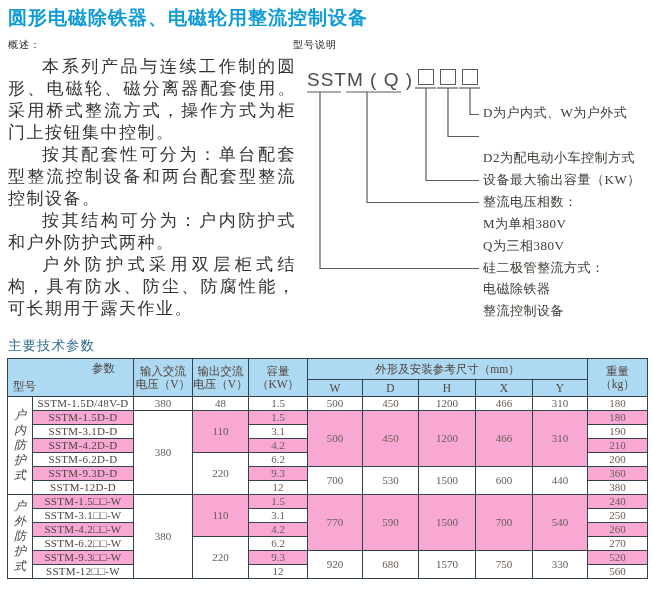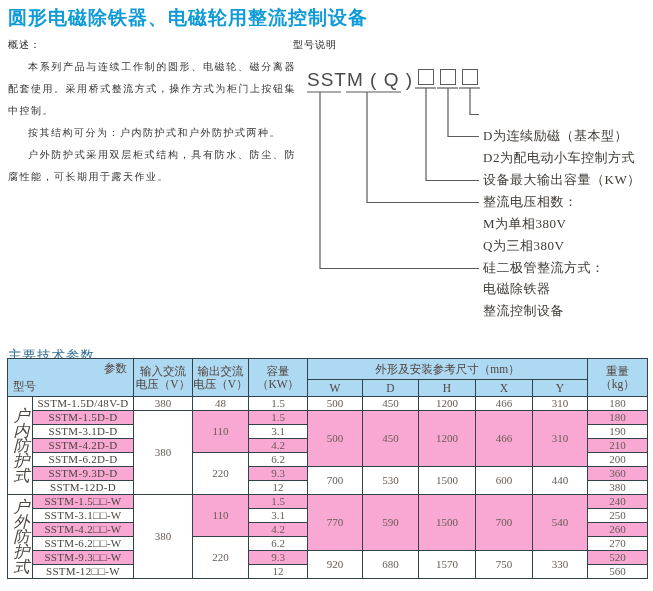--- a/index.html
+++ b/index.html
@@ -6,25 +6,25 @@
   #page{position:relative;width:653px;height:591px;background:#fff;overflow:hidden;
         font-family:"Liberation Serif","DejaVu Serif",serif;color:#2a2a2a;padding-left:22px;}
 
   
   #title{position:absolute;left:8px;top:5px;font-family:"Liberation Sans","DejaVu Sans",sans-serif;
          font-weight:bold;font-size:19px;letter-spacing:1px;color:#0e9bd8;white-space:nowrap;}
   .sec-head{position:absolute;font-family:Liberation Mono, monospace;
             font-size:10px;color:#222;letter-spacing:1px;}
   #overview-head{left:8px;top:38px;}
   #model-head{left:293px;top:38px;}
-  #tech-head{position:absolute;left:8px;top:347px;font-family:"Liberation Sans","DejaVu Sans",sans-serif;
+  #tech-head{position:absolute;left:8px;top:337px;font-family:"Liberation Sans","DejaVu Sans",sans-serif;
              font-size:13.5px;letter-spacing:1px;color:#2e6e90;}
 
   
-  #overview{position:absolute;left:8px;top:56px;width:288px;font-size:10px;line-height:22px;
+  #overview{position:absolute;left:8px;top:56px;width:288px;font-size:17px;line-height:22px;
             letter-spacing:1.5px;text-align:justify;color:#333;}
   #overview p{margin:0;text-indent:2em;}
 
   
   #model-code{position:absolute;left:307px;top:67px;font-family:"Liberation Sans","DejaVu Sans",sans-serif;
               font-size:19px;letter-spacing:1px;color:#4a4a4a;white-space:nowrap;}
   .mbox{position:absolute;top:69px;width:14px;height:14px;border:1.5px solid #5a5a5a;background:#fff;}
   #mbox1{left:418px;} #mbox2{left:440px;} #mbox3{left:462px;}
   #diagram-lines{position:absolute;left:0;top:0;pointer-events:none;}
   .mlabel{position:absolute;left:483px;font-size:13px;line-height:14px;letter-spacing:0.5px;
@@ -34,35 +34,36 @@
   #specs{position:absolute;left:7px;top:358px;border-collapse:collapse;table-layout:fixed;width:640px;}
   #specs td{border:1px solid #31424b;padding:0;text-align:center;vertical-align:middle;
             font-size:11px;line-height:13px;color:#665c55;background:#fff;overflow:hidden;}
   #specs td.hd{background:#aed9f3;color:#52443c;font-size:11.5px;}
   #specs td.blue{background:#f9a8d4;}
   #specs td.model{font-size:11px;color:#4c443f;letter-spacing:0.3px;}
   #specs tr.hrow1{height:21px;} #specs tr.hrow2{height:17px;}
   #specs tr.brow{height:14px;}
   #corner{position:relative;background:#aed9f3;
           background-image:linear-gradient(to bottom right,transparent calc(50% - 0.6px),#31424b calc(50% - 0.6px),#31424b calc(50% + 0.6px),transparent calc(50% + 0.6px));}
-  #corner .c-top{position:absolute;right:6px;top:3px;margin-left:8px;}
+  #corner .c-top{position:absolute;right:18px;top:3px;margin-left:8px;}
   #corner .c-bot{position:absolute;left:5px;bottom:3px;}
-  .vtext{width:13px;margin:0 auto;word-break:break-all;line-height:15px;font-size:16px;
+  .vtext{width:13px;margin:0 auto;word-break:break-all;line-height:15px;font-size:12px;
          color:#4c443f;font-style:italic;}
 </style>
 </head>
 <body>
 
 <div id="page">
 
   <div id="title">圆形电磁除铁器、电磁轮用整流控制设备</div>
 
   <div id="overview-head" class="sec-head">概述：</div>
   <div id="overview">
     <p>本系列产品与连续工作制的圆形、电磁轮、磁分离器配套使用。采用桥式整流方式，操作方式为柜门上按钮集中控制。</p>
+    <p>按其配套性可分为：单台配套型整流控制设备和两台配套型整流控制设备。</p>
     <p>按其结构可分为：户内防护式和户外防护式两种。</p>
     <p>户外防护式采用双层柜式结构，具有防水、防尘、防腐性能，可长期用于露天作业。</p>
   </div>
 
   <div id="model-head" class="sec-head">型号说明</div>
   <div id="model-code">SSTM ( Q ) －</div>
   <div id="mbox1" class="mbox"></div>
   <div id="mbox2" class="mbox"></div>
   <div id="mbox3" class="mbox"></div>
 
@@ -77,21 +78,21 @@
       <line x1="459" y1="88" x2="480" y2="88"></line>
 
       <polyline points="470,88 470,114.5 479,114.5"></polyline>
       <polyline points="448,88 448,136.5 479,136.5"></polyline>
       <polyline points="426,88 426,180.5 479,180.5"></polyline>
       <polyline points="367,92 367,202.5 479,202.5"></polyline>
       <polyline points="320,92 320,268.5 479,268.5"></polyline>
     </g>
   </svg>
 
-  <div class="mlabel" style="top:129px">D为连续励磁（基本型）</div>
+  <div class="mlabel" style="top:106px">D为户内式、W为户外式</div>
   <div class="mlabel" style="top:151px">D2为配电动小车控制方式</div>
   <div class="mlabel" style="top:173px">设备最大输出容量（KW）</div>
   <div class="mlabel" style="top:195px">整流电压相数：</div>
   <div class="mlabel" style="top:217px">M为单相380V</div>
   <div class="mlabel" style="top:239px">Q为三相380V</div>
   <div class="mlabel" style="top:261px">硅二极管整流方式：</div>
   <div class="mlabel" style="top:282px">电磁除铁器</div>
   <div class="mlabel" style="top:304px">整流控制设备</div>
 
   <div id="tech-head">主要技术参数</div>

